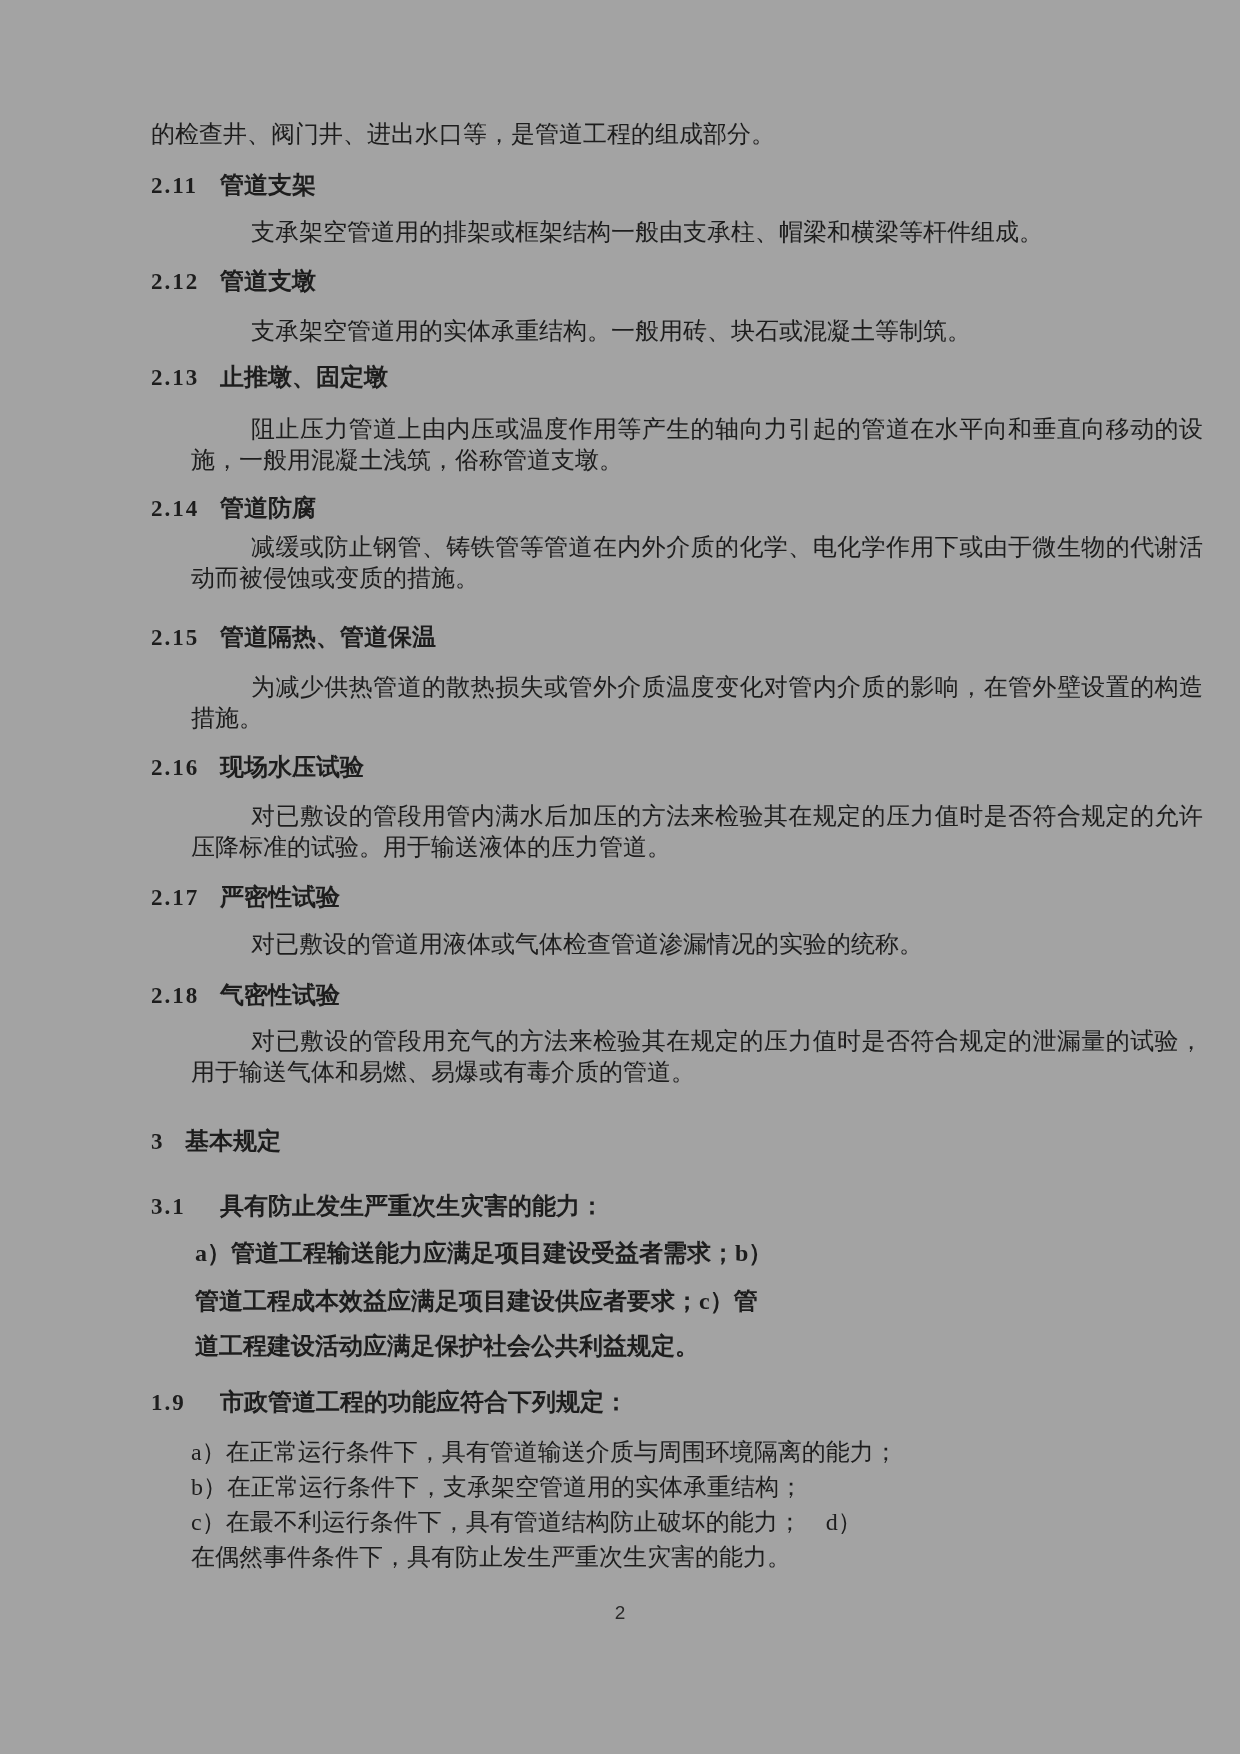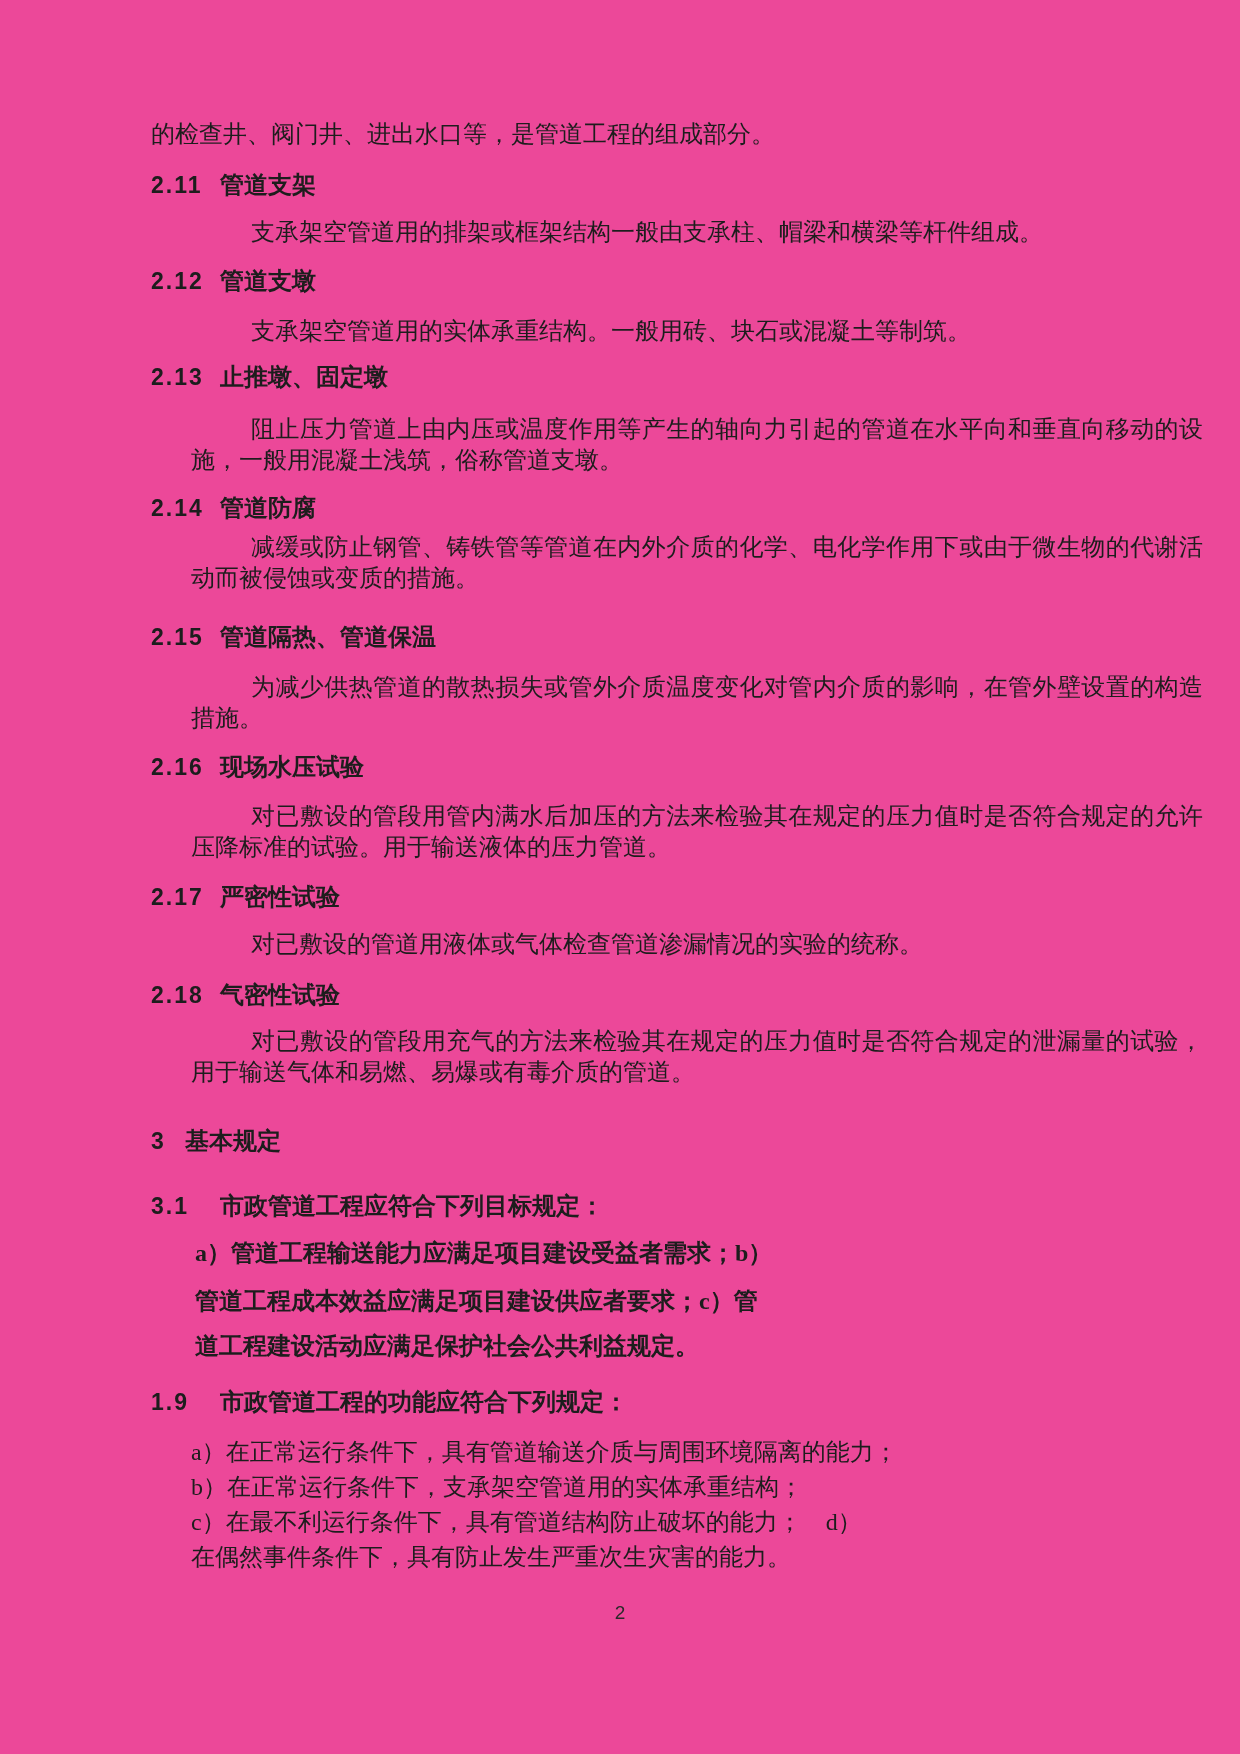--- a/index.html
+++ b/index.html
@@ -4,21 +4,21 @@
 <style>
   html, body {
     margin: 0;
     padding: 0;
     background: #ffffff;
   }
   .page {
     position: relative;
     width: 1240px;
     height: 1754px;
-    background: #ec4899;
+    background: #a3a3a3;
     color: #1d1d1d;
     overflow: hidden;
     font-family: "Liberation Serif", "DejaVu Serif", serif;
   }
   .block {
     position: absolute;
     left: 151px;
     width: 1012px;
     margin: 0;
   }
@@ -34,21 +34,21 @@
   
   .heading {
     font-family: "Liberation Sans", "DejaVu Sans", sans-serif;
     font-weight: bold;
     font-size: 24px;
     line-height: 31px;
     white-space: nowrap;
   }
   .hnum {
     display: inline-block;
-    font-family: Liberation Sans, sans-serif;
+    font-family: Liberation Serif, serif;
     font-weight: 600;
     font-size: 23px;
     letter-spacing: 2px;
     min-width: 56px;
     margin-right: 13px;
   }
   .heading.chapter .hnum {
     min-width: 21px;
     margin-right: 13px;
   }
@@ -117,21 +117,21 @@
   <div class="block heading" style="top:979px">
     <span class="hnum">2.18</span><span class="htitle">气密性试验</span>
   </div>
   <p class="block para indent" style="top:1026px">对已敷设的管段用充气的方法来检验其在规定的压力值时是否符合规定的泄漏量的试验，用于输送气体和易燃、易爆或有毒介质的管道。</p>
 
   <div class="block heading chapter" style="top:1125px">
     <span class="hnum">3</span><span class="htitle">基本规定</span>
   </div>
 
   <div class="block heading" style="top:1190px">
-    <span class="hnum">3.1</span><span class="htitle">市政管道工程应符合下列目标规定：</span>
+    <span class="hnum">3.1</span><span class="htitle">具有防止发生严重次生灾害的能力：</span>
   </div>
   <p class="block item deep" style="top:1238px">a）管道工程输送能力应满足项目建设受益者需求；b）</p>
   <p class="block item deep" style="top:1286px">管道工程成本效益应满足项目建设供应者要求；c）管</p>
   <p class="block item deep" style="top:1331px">道工程建设活动应满足保护社会公共利益规定。</p>
 
   <div class="block heading" style="top:1386px">
     <span class="hnum">1.9</span><span class="htitle">市政管道工程的功能应符合下列规定：</span>
   </div>
   <p class="block item shallow" style="top:1437px">a）在正常运行条件下，具有管道输送介质与周围环境隔离的能力；</p>
   <p class="block item shallow" style="top:1472px">b）在正常运行条件下，支承架空管道用的实体承重结构；</p>

